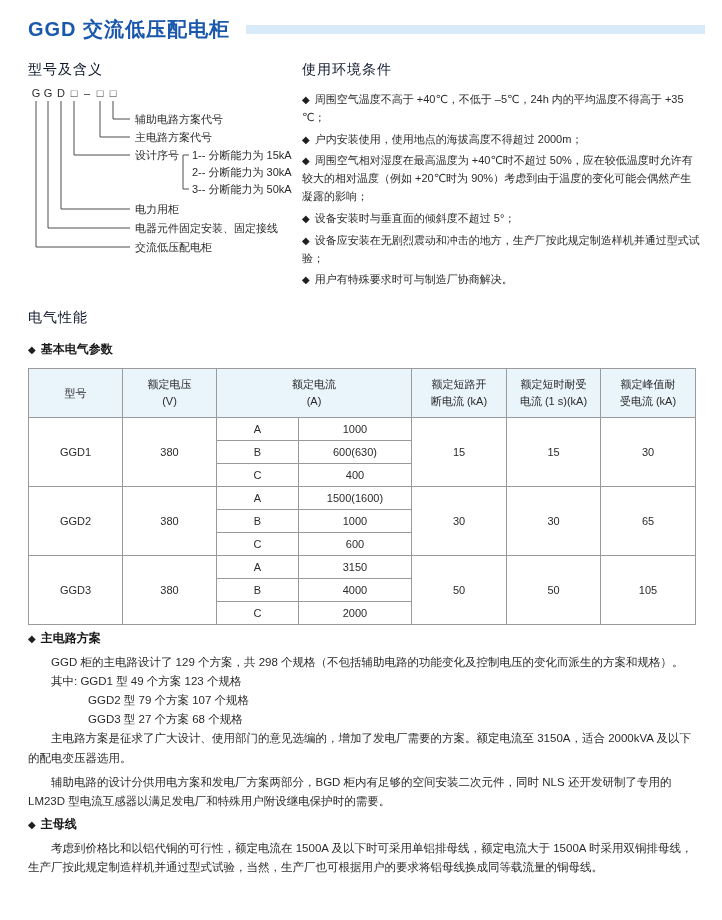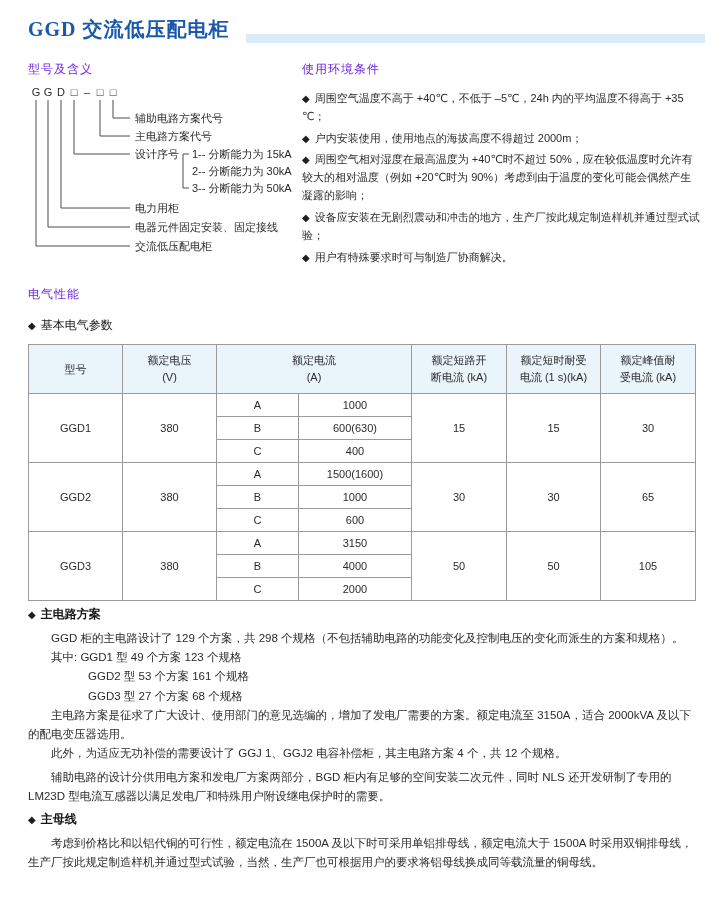--- a/index.html
+++ b/index.html
@@ -4,42 +4,42 @@
 <style>
   html,body{margin:0;padding:0;background:#ffffff;}
   body{
     width:722px;height:920px;
     font-family:"Liberation Sans","DejaVu Sans",sans-serif;
     color:#2b2b2b;
   }
   .page{position:relative;width:722px;height:920px;overflow:hidden;background:#fff;}
 
   
-  .title-row{display:flex;align-items:flex-end;padding:16px 17px 0 28px;font-family:Liberation Serif, serif;}
+  .title-row{display:flex;align-items:center;padding:16px 17px 0 28px;}
   .page-title{font-size:20px;font-weight:bold;color:#1a58ac;letter-spacing:1px;white-space:nowrap;margin:0;}
   .title-bar{flex:1;height:9px;background:#d9eaf8;margin-left:16px;}
 
   
   .columns{display:flex;padding:18px 6px 0 28px;}
   .col-left{width:274px;flex:none;}
   .col-right{flex:1;padding-right:2px;}
-  .sec-heading{font-size:12px;font-weight:normal;color:#6d28d9;letter-spacing:1px;margin:0 0 8px 0;}
+  .sec-heading{font-size:14px;font-weight:normal;color:#0f172a;letter-spacing:1px;margin:0 0 8px 0;}
 
   .diagram-svg{display:block;margin-top:4px;}
   .diagram-svg path{stroke:#4d4d4d;stroke-width:1;fill:none;}
   .diagram-svg text{fill:#2b2b2b;font-size:11px;font-family:"Liberation Sans","DejaVu Sans",sans-serif;}
   .diagram-svg .code-char{font-size:11px;}
 
   .env-list{margin-top:12px;}
   .env-item{font-size:11px;line-height:1.62;margin:0 12px 4px 0;color:#2b2b2b;}
   .bullet{margin-right:5px;font-size:10px;color:#1e1e1e;}
 
   
   .elec{padding:0 28px;margin-top:16px;}
-  .sub-row{margin:14px 0 10px 0;font-size:12px;font-weight:normal;color:#1a1a1a;}
+  .sub-row{margin:14px 0 10px 0;font-size:12px;font-weight:bold;color:#1a1a1a;}
 
   table.params{border-collapse:collapse;table-layout:fixed;width:667px;}
   table.params th,table.params td{
     border:1px solid #9a9a9a;font-size:11px;text-align:center;
     color:#2b2b2b;font-weight:normal;padding:0 2px;
   }
   table.params thead th{background:#e9f4fb;height:48px;line-height:1.55;}
   table.params tbody td{height:22px;}
 
   
@@ -93,20 +93,21 @@
         <text x="107" y="164">交流低压配电柜</text>
       </svg>
     </div>
 
     <div class="col-right">
       <h2 class="sec-heading">使用环境条件</h2>
       <div class="env-list">
         <p class="env-item"><span class="bullet">◆</span><span>周围空气温度不高于 +40℃，不低于 –5℃，24h 内的平均温度不得高于 +35 ℃；</span></p>
         <p class="env-item"><span class="bullet">◆</span><span>户内安装使用，使用地点的海拔高度不得超过 2000m；</span></p>
         <p class="env-item"><span class="bullet">◆</span><span>周围空气相对湿度在最高温度为 +40℃时不超过 50%，应在较低温度时允许有较大的相对温度（例如 +20℃时为 90%）考虑到由于温度的变化可能会偶然产生凝露的影响；</span></p>
+        <p class="env-item"><span class="bullet">◆</span><span>设备安装时与垂直面的倾斜度不超过 5°；</span></p>
         <p class="env-item"><span class="bullet">◆</span><span>设备应安装在无剧烈震动和冲击的地方，生产厂按此规定制造样机并通过型式试验；</span></p>
         <p class="env-item"><span class="bullet">◆</span><span>用户有特殊要求时可与制造厂协商解决。</span></p>
       </div>
     </div>
   </div>
 
   <div class="elec">
     <h2 class="sec-heading">电气性能</h2>
     <div class="sub-row"><span class="bullet">◆</span><span>基本电气参数</span></div>
 
@@ -204,24 +205,23 @@
       </tbody>
     </table>
   </div>
 
   <div class="sections">
 
     <div class="sec-block">
       <div class="sec-title"><span class="bullet">◆</span><span>主电路方案</span></div>
       <p class="ind">GGD 柜的主电路设计了 129 个方案，共 298 个规格（不包括辅助电路的功能变化及控制电压的变化而派生的方案和规格）。</p>
       <p class="ind">其中: GGD1 型 49 个方案 123 个规格</p>
-      <p class="ind-deep">GGD2 型 53 个方案 161 个规格</p>
+      <p class="ind-deep">GGD2 型 79 个方案 107 个规格</p>
       <p class="ind-deep">GGD3 型 27 个方案 68 个规格</p>
       <p class="ind">主电路方案是征求了广大设计、使用部门的意见选编的，增加了发电厂需要的方案。额定电流至 3150A，适合 2000kVA 及以下的配电变压器选用。</p>
-      <p class="ind">此外，为适应无功补偿的需要设计了 GGJ 1、GGJ2 电容补偿柜，其主电路方案 4 个，共 12 个规格。</p>
     </div>
 
     <div class="sec-block">
       <p class="ind">辅助电路的设计分供用电方案和发电厂方案两部分，BGD 柜内有足够的空间安装二次元件，同时 NLS 还开发研制了专用的 LM23D 型电流互感器以满足发电厂和特殊用户附设继电保护时的需要。</p>
     </div>
 
     <div class="sec-block">
       <div class="sec-title"><span class="bullet">◆</span><span>主母线</span></div>
       <p class="ind">考虑到价格比和以铝代铜的可行性，额定电流在 1500A 及以下时可采用单铝排母线，额定电流大于 1500A 时采用双铜排母线，生产厂按此规定制造样机并通过型式试验，当然，生产厂也可根据用户的要求将铝母线换成同等载流量的铜母线。</p>
 

